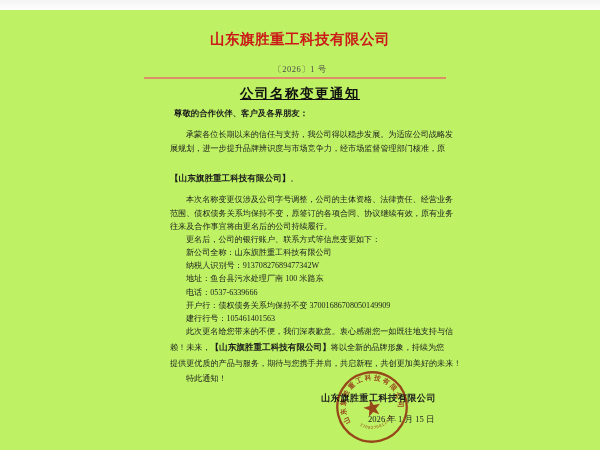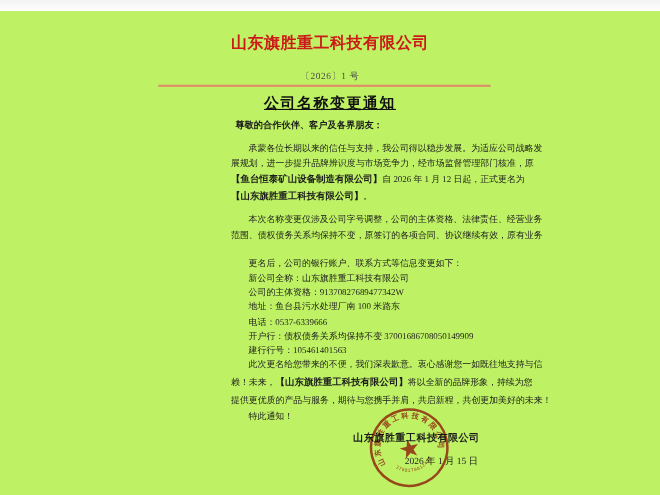--- a/index.html
+++ b/index.html
@@ -12,21 +12,21 @@
     color:#1c1c1c;
   }
   .top-fade{position:absolute;top:0;left:0;right:0;height:10px;
     background:linear-gradient(#f3f3f3,#ffffff);}
   .center{position:absolute;left:0;width:600px;text-align:center;}
   .company-head{top:30px;font-size:14.5px;font-weight:bold;color:#cb1a17;letter-spacing:.5px;}
   .doc-no{top:64px;font-size:8.5px;color:#4a4a4a;letter-spacing:.5px;}
   .rule{position:absolute;top:77px;left:144px;width:302px;height:2px;background:#dd9068;}
   .doc-title{top:85px;font-size:13.5px;font-weight:bold;color:#111;letter-spacing:1.5px;text-decoration:underline;}
   .bl{position:absolute;left:170px;width:288px;font-size:8.1px;line-height:11px;
-      white-space:nowrap;color:#1c1c1c;margin-left:40px;}
+      white-space:nowrap;color:#1c1c1c;}
   .ind{left:186px;}
   .salute{left:174px;font-size:8.4px;font-weight:bold;}
   .bl b{font-weight:bold;font-size:8.6px;}
   .detail .lab{}
   .sig-company{position:absolute;left:321px;top:392px;font-size:9.2px;font-weight:bold;
       white-space:nowrap;letter-spacing:.4px;}
   .sig-date{position:absolute;left:368px;top:414px;font-size:8.6px;white-space:nowrap;}
   .stamp{position:absolute;left:334px;top:369px;width:76px;height:76px;
       opacity:.87;mix-blend-mode:multiply;}
 </style>
@@ -38,30 +38,30 @@
 
   <div class="center company-head">山东旗胜重工科技有限公司</div>
   <div class="center doc-no">〔2026〕1 号</div>
   <div class="rule"></div>
   <div class="center doc-title">公司名称变更通知</div>
 
   <div class="bl salute" style="top:108px">尊敬的合作伙伴、客户及各界朋友：</div>
 
   <div class="bl" style="top:143px">展规划，进一步提升品牌辨识度与市场竞争力，经市场监督管理部门核准，原</div>
   <div class="bl ind" style="top:129px">承蒙各位长期以来的信任与支持，我公司得以稳步发展。为适应公司战略发</div>
-  <div class="bl" style="top:157px"><b>【鱼台恒泰矿山设备制造有限公司】</b><span>自 2026 年 1 月 12 日起，正式更名为</span></div>
   <div class="bl" style="top:173px"><b>【山东旗胜重工科技有限公司】</b><span>。</span></div>
 
   <div class="bl ind" style="top:194px">本次名称变更仅涉及公司字号调整，公司的主体资格、法律责任、经营业务</div>
   <div class="bl" style="top:208px">范围、债权债务关系均保持不变，原签订的各项合同、协议继续有效，原有业务</div>
+  <div class="bl" style="top:221px">往来及合作事宜将由更名后的公司持续履行。</div>
 
   <div class="bl ind" style="top:234px">更名后，公司的银行账户、联系方式等信息变更如下：</div>
 
   <div class="bl ind detail" style="top:247px"><span class="lab">新公司全称：</span><span>山东旗胜重工科技有限公司</span></div>
-  <div class="bl ind detail" style="top:260px"><span class="lab">公司的主体资格：</span><span>91370827689477342W</span></div>
+  <div class="bl ind detail" style="top:260px"><span class="lab">纳税人识别号：</span><span>91370827689477342W</span></div>
   <div class="bl ind detail" style="top:273px"><span class="lab">地址：</span><span>鱼台县污水处理厂南 100 米路东</span></div>
   <div class="bl ind detail" style="top:287px"><span class="lab">电话：</span><span>0537-6339666</span></div>
   <div class="bl ind detail" style="top:300px"><span class="lab">开户行：</span><span>债权债务关系均保持不变 37001686708050149909</span></div>
   <div class="bl ind detail" style="top:313px"><span class="lab">建行行号：</span><span>105461401563</span></div>
 
   <div class="bl ind" style="top:326px">此次更名给您带来的不便，我们深表歉意。衷心感谢您一如既往地支持与信</div>
   <div class="bl" style="top:342px"><span>赖！未来，</span><b>【山东旗胜重工科技有限公司】</b><span>将以全新的品牌形象，持续为您</span></div>
   <div class="bl" style="top:358px">提供更优质的产品与服务，期待与您携手并肩，共启新程，共创更加美好的未来！</div>
 
   <div class="bl ind" style="top:373px">特此通知！</div>

